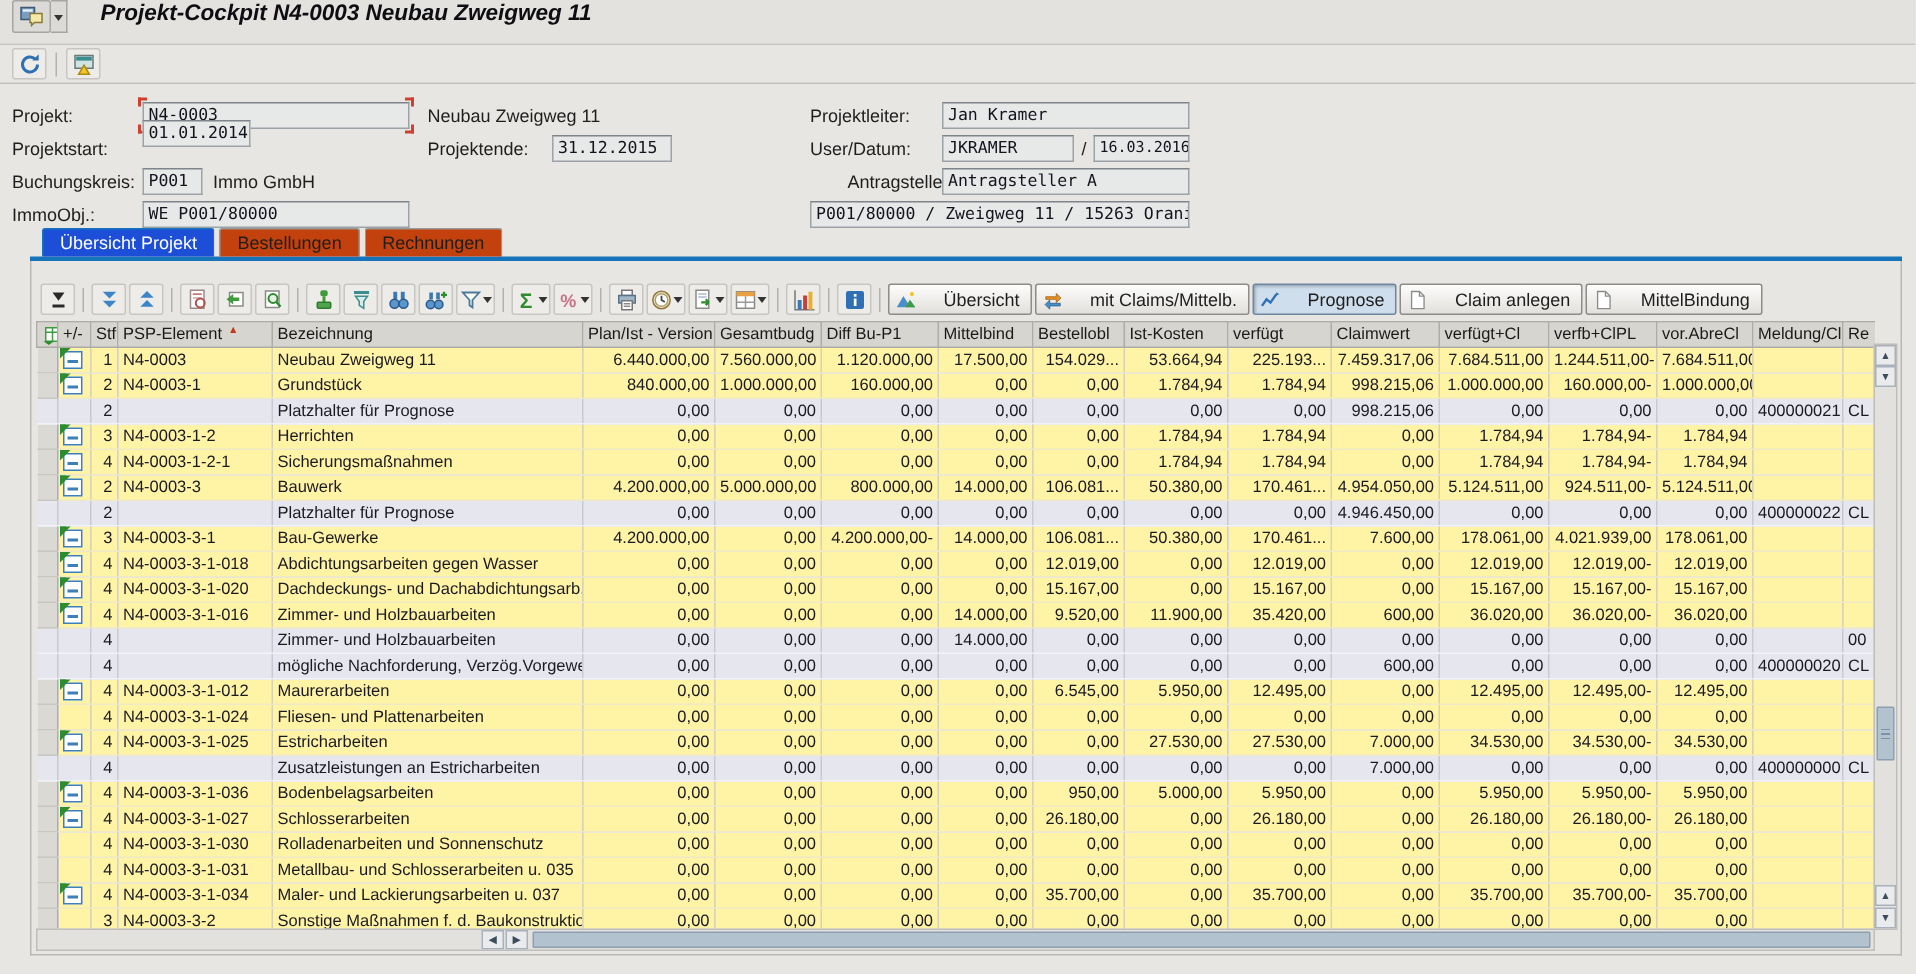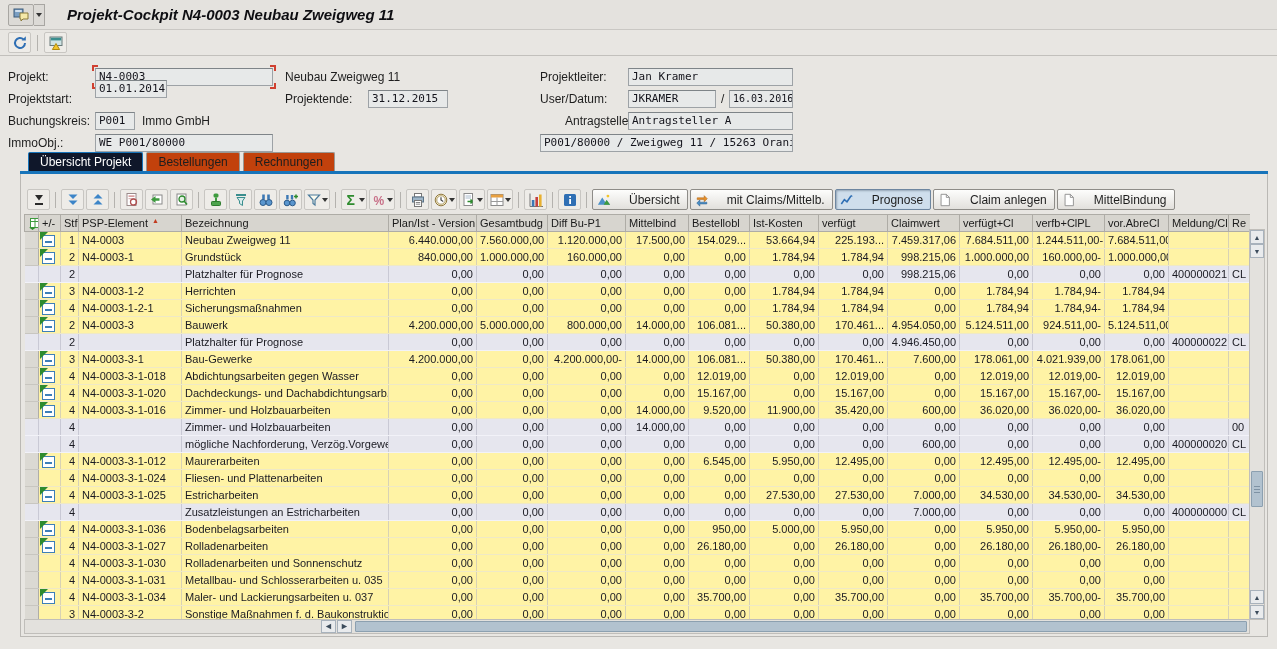--- a/index.html
+++ b/index.html
@@ -1,20 +1,20 @@
 <!DOCTYPE html>
 <html><head>
 <meta charset="utf-8">
 <style>
   *{box-sizing:border-box;margin:0;padding:0}
   html,body{width:1277px;height:649px;overflow:hidden}
   body{background:#E8E6E2;font-family:"Liberation Sans",sans-serif;position:relative;color:#1E1E1E}
 
   
-  .titlebar{height:30px;background:#E4E2DE;border-bottom:1px solid #C9C7C3;display:flex;align-items:center;padding-left:8px}
+  .titlebar{height:30px;background:#E4E2DE;border-bottom:1px solid #C9C7C3;display:flex;padding-left:8px}
   .tb-iconbtn{width:26px;height:22px;border:1px solid #A8A6A2;background:#DCDAD6;display:flex;align-items:center;justify-content:center;border-radius:2px}
   .tb-dd{width:11px;height:22px;border:1px solid #A8A6A2;border-left:none;background:#DCDAD6;display:flex;align-items:center;justify-content:center}
   .ddt{width:0;height:0;border:3px solid transparent;border-top:4px solid #333;margin-top:4px}
   .title{margin-left:22px;font-size:15px;font-weight:bold;font-style:italic;color:#0E0E12}
 
   
   .systoolbar{height:26px;background:#E8E6E2;border-bottom:1px solid #C2C0BC;display:flex;align-items:center;padding-left:8px;gap:3px}
   .sep{width:1px;height:16px;background:#B4B2AE;margin:0 3px;flex:none}
   .tbtn{height:21px;min-width:23px;padding:1px;border:1px solid #C8C6C2;background:#EEECE8;border-radius:2px;display:flex;align-items:center;justify-content:center;flex:none}
   .ic{display:block;width:16px;height:16px}
@@ -33,21 +33,21 @@
     linear-gradient(#D04030,#D04030) left 0 bottom 0/6px 2px,
     linear-gradient(#D04030,#D04030) left 0 bottom 0/2px 6px,
     linear-gradient(#D04030,#D04030) right 0 bottom 0/6px 2px,
     linear-gradient(#D04030,#D04030) right 0 bottom 0/2px 6px;
     background-repeat:no-repeat}
   .ffocus .fld{left:3px;top:3px;width:178px}
 
   
   .tabs{display:flex;padding-left:28px;height:20px;align-items:flex-end}
   .tab{font-size:12px;line-height:18px;padding:0 11px;border:1px solid #9A9894;border-bottom:none;background:#c2410c;margin-right:3px;border-radius:2px 2px 0 0;white-space:nowrap}
-  .tab.active{background:#0f172a;color:#FFF;border-color:#1774BA}
+  .tab.active{background:#1d4ed8;color:#FFF;border-color:#1774BA}
   .tabline{margin-left:20px;width:1248px;height:3px;background:#1774BA}
 
   
   .panel{margin-left:20px;width:1248px;height:463px;background:#E8E6E2;border:1px solid #BAB8B4;border-top:none;position:relative;padding:13px 0 0 3px}
   .alvbar{height:25px;margin:0 20px 2px 1px;display:flex;align-items:center;gap:2px;padding-left:2px}
   .txtbtn{height:21px;border:1px solid #8E8C88;background:linear-gradient(#FDFDFC,#E2E0DC);padding:0 7px 0 4px;display:flex;align-items:center;gap:18px;font-size:12px;border-radius:2px;white-space:nowrap;flex:none}
   .txtbtn .ic,.txtbtn .ic svg{width:14px;height:14px}
   .txtbtn.pressed{background:#CFDEEC;border-color:#6E86A0;box-shadow:inset 1px 1px 2px rgba(40,60,80,.35)}
 
   
@@ -799,21 +799,21 @@
             <td class="num">5.950,00-</td>
             <td class="num">5.950,00</td>
             <td class="num"></td>
             <td></td>
           </tr>
           <tr>
             <td class="sel"></td>
             <td><span class="expico"></span></td>
             <td class="num">4</td>
             <td>N4-0003-3-1-027</td>
-            <td>Rolladenarbeiten</td>
+            <td>Schlosserarbeiten</td>
             <td class="num"><span class="lnk">0,00</span></td>
             <td class="num"><span class="lnk">0,00</span></td>
             <td class="num">0,00</td>
             <td class="num">0,00</td>
             <td class="num">26.180,00</td>
             <td class="num">0,00</td>
             <td class="num">26.180,00</td>
             <td class="num">0,00</td>
             <td class="num">26.180,00</td>
             <td class="num">26.180,00-</td>

